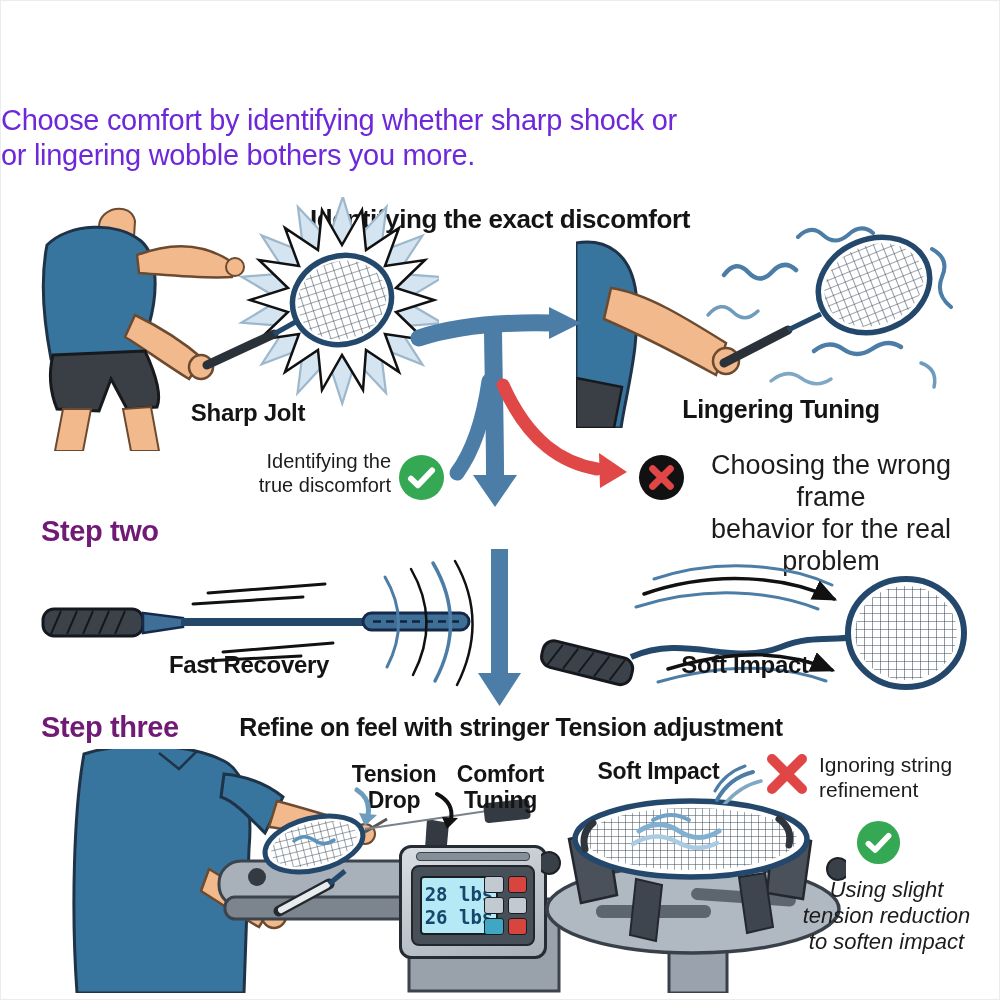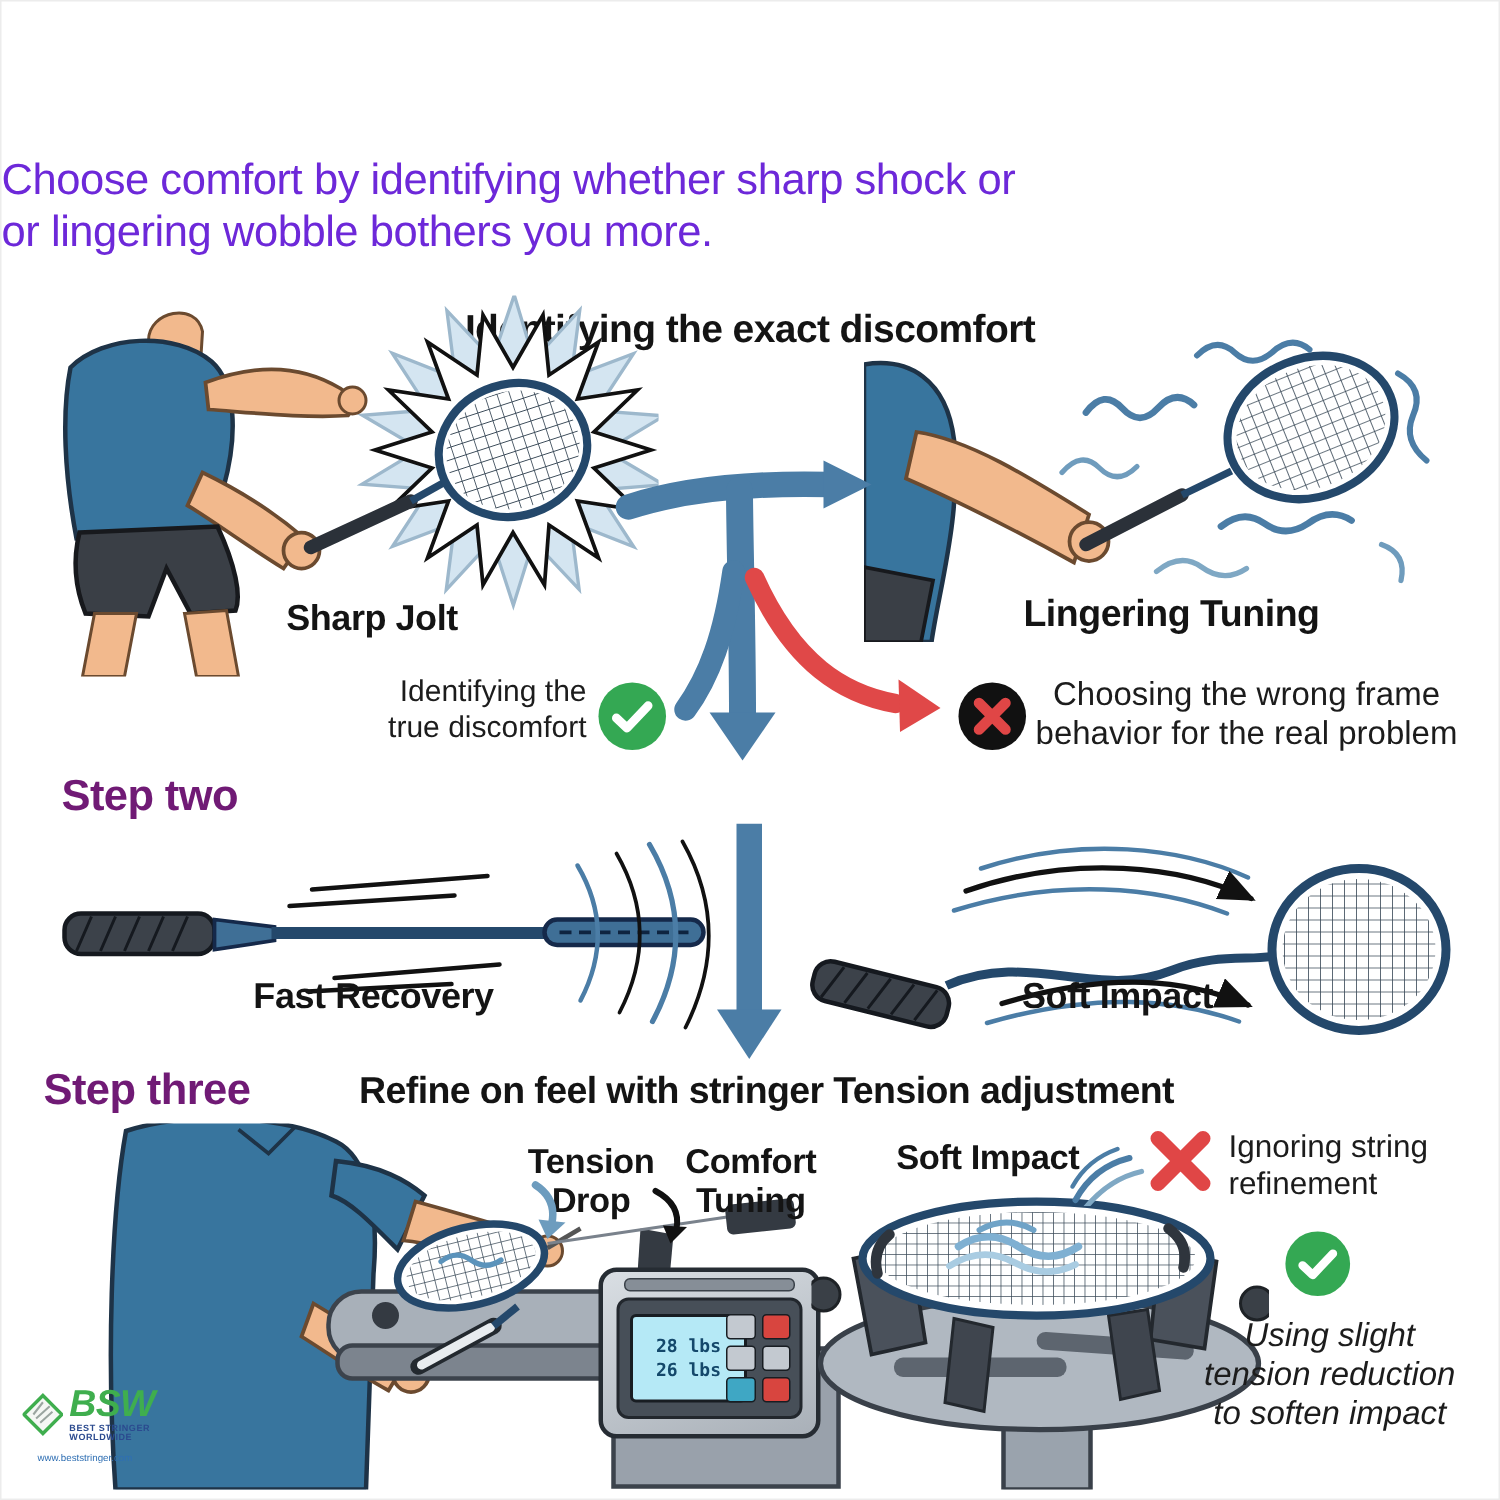--- a/index.html
+++ b/index.html
@@ -21,49 +21,49 @@
   .h-section { font-weight:700; color:#141414; letter-spacing:-0.4px; }
   .step-label { font-weight:700; font-size:29px; color:#701a75; letter-spacing:-0.4px; }
   .scene-label { font-weight:700; color:#141414; letter-spacing:-0.3px; }
   .note { line-height:1.18; color:#1c1c1c; }
 
   
   .s1-heading { top:203px; left:0; width:100%; text-align:center; font-size:26px; }
   .lbl-sharp   { top:398px; left:147px; width:200px; font-size:24px; }
   .lbl-wobble  { top:394px; left:655px; width:250px; font-size:25px; }
   .note-good1  { top:449px; left:210px; width:180px; font-size:20px; }
-  .note-bad1   { top:449px; left:685px; width:290px; font-size:22px; }
+  .note-bad1   { top:449px; left:685px; width:290px; font-size:27px; }
 
   
   .s2-step  { top:514px; left:40px; }
   .s2-head  { top:516px; left:250px; width:500px; font-size:26px; }
   .lbl-fast { top:650px; left:148px; width:200px; font-size:24px; }
   .lbl-soft2{ top:650px; left:659px; width:170px; font-size:24px; }
 
   
-  .s3-step  { top:710px; left:28px; }
+  .s3-step  { top:710px; left:40px; }
   .s3-head  { top:712px; left:200px; width:620px; font-size:25px; }
   .lbl-tension { top:760px; left:338px; width:110px; font-size:23px; line-height:1.15; }
   .lbl-comfort { top:760px; left:447px; width:105px; font-size:23px; line-height:1.15; }
   .lbl-soft3   { top:757px; left:590px; width:135px; font-size:23px; }
   .note-bad3   { top:752px; left:818px; width:165px; font-size:21px; }
   .note-good3  { top:876px; left:788px; width:195px; font-size:22px;font-style:italic; }
 
   
   .console { left:398px; top:844px; width:148px; height:114px;
     background:linear-gradient(160deg,#d9dee3,#a9b0b8);
     border:3px solid #262c33; border-radius:12px; box-sizing:border-box; }
   .console .vent { position:absolute; top:4px; left:14px; right:14px; height:7px;
     background:#868e97; border-radius:4px; border:1.5px solid #3a4149; }
   .console .panel { position:absolute; top:17px; left:9px; right:9px; bottom:10px;
     background:#474f58; border:2px solid #22272d; border-radius:8px; }
   .console .lcd { position:absolute; top:9px; left:7px; width:74px; bottom:9px;
     background:#b5e9f6; border:2px solid #181d22; border-radius:4px;
     display:flex; flex-direction:column; justify-content:center; align-items:center; gap:2px;
-    color:#14486b; font-family:"DejaVu Sans Mono", monospace; font-weight:700; font-size:12px;
+    color:#14486b; font-family:"DejaVu Sans Mono", monospace; font-weight:700; font-size:19px;
     line-height:1.1; }
   .console .keys { position:absolute; top:9px; right:6px; width:43px; bottom:9px;
     display:grid; grid-template-columns:1fr 1fr; grid-auto-rows:1fr; gap:4px; }
   .console .key { border:1.5px solid #181d22; border-radius:3px; }
   .k-gray { background:#c3c9d0; } .k-red { background:#d8453f; } .k-teal { background:#3fa7c4; }
 
   
   .logo { left:14px; top:924px; width:120px; }
   .logo-row { display:flex; align-items:center; gap:4px; }
   .logo-name { font-size:25px; font-weight:800; font-style:italic; color:#3fae4e;
@@ -339,27 +339,14 @@
 refinement</div>
 
   <svg class="abs" style="left:855px; top:819px;" width="45" height="45" viewBox="0 0 24 24">
     <circle cx="12" cy="12" r="11.5" fill="#34a853"></circle>
     <path d="M6.6 12.6 L10.2 16 L17.4 8.4" stroke="#fff" stroke-width="3" fill="none" stroke-linecap="round" stroke-linejoin="round"></path>
   </svg>
   <div class="abs note center pre note-good3">Using slight
 tension reduction
 to soften impact</div>
 
-  <div class="abs logo">
-    <div class="logo-row">
-      <svg width="30" height="30" viewBox="0 0 30 30">
-        <polygon points="15,1 29,15 15,29 1,15" fill="#f4f7f4" stroke="#3fae4e" stroke-width="2.5"></polygon>
-        <path d="M8,15 L15,6 M10,18 L20,9 M13,21 L22,13" stroke="#9aa5a0" stroke-width="1.5" fill="none"></path>
-      </svg>
-      <div>
-        <div class="logo-name">BSW</div>
-        <div class="logo-tagline">BEST STRINGER WORLDWIDE</div>
-      </div>
-    </div>
-    <div class="logo-url">www.beststringer.com</div>
-  </div>
 
 </div>
 
 </body></html>

